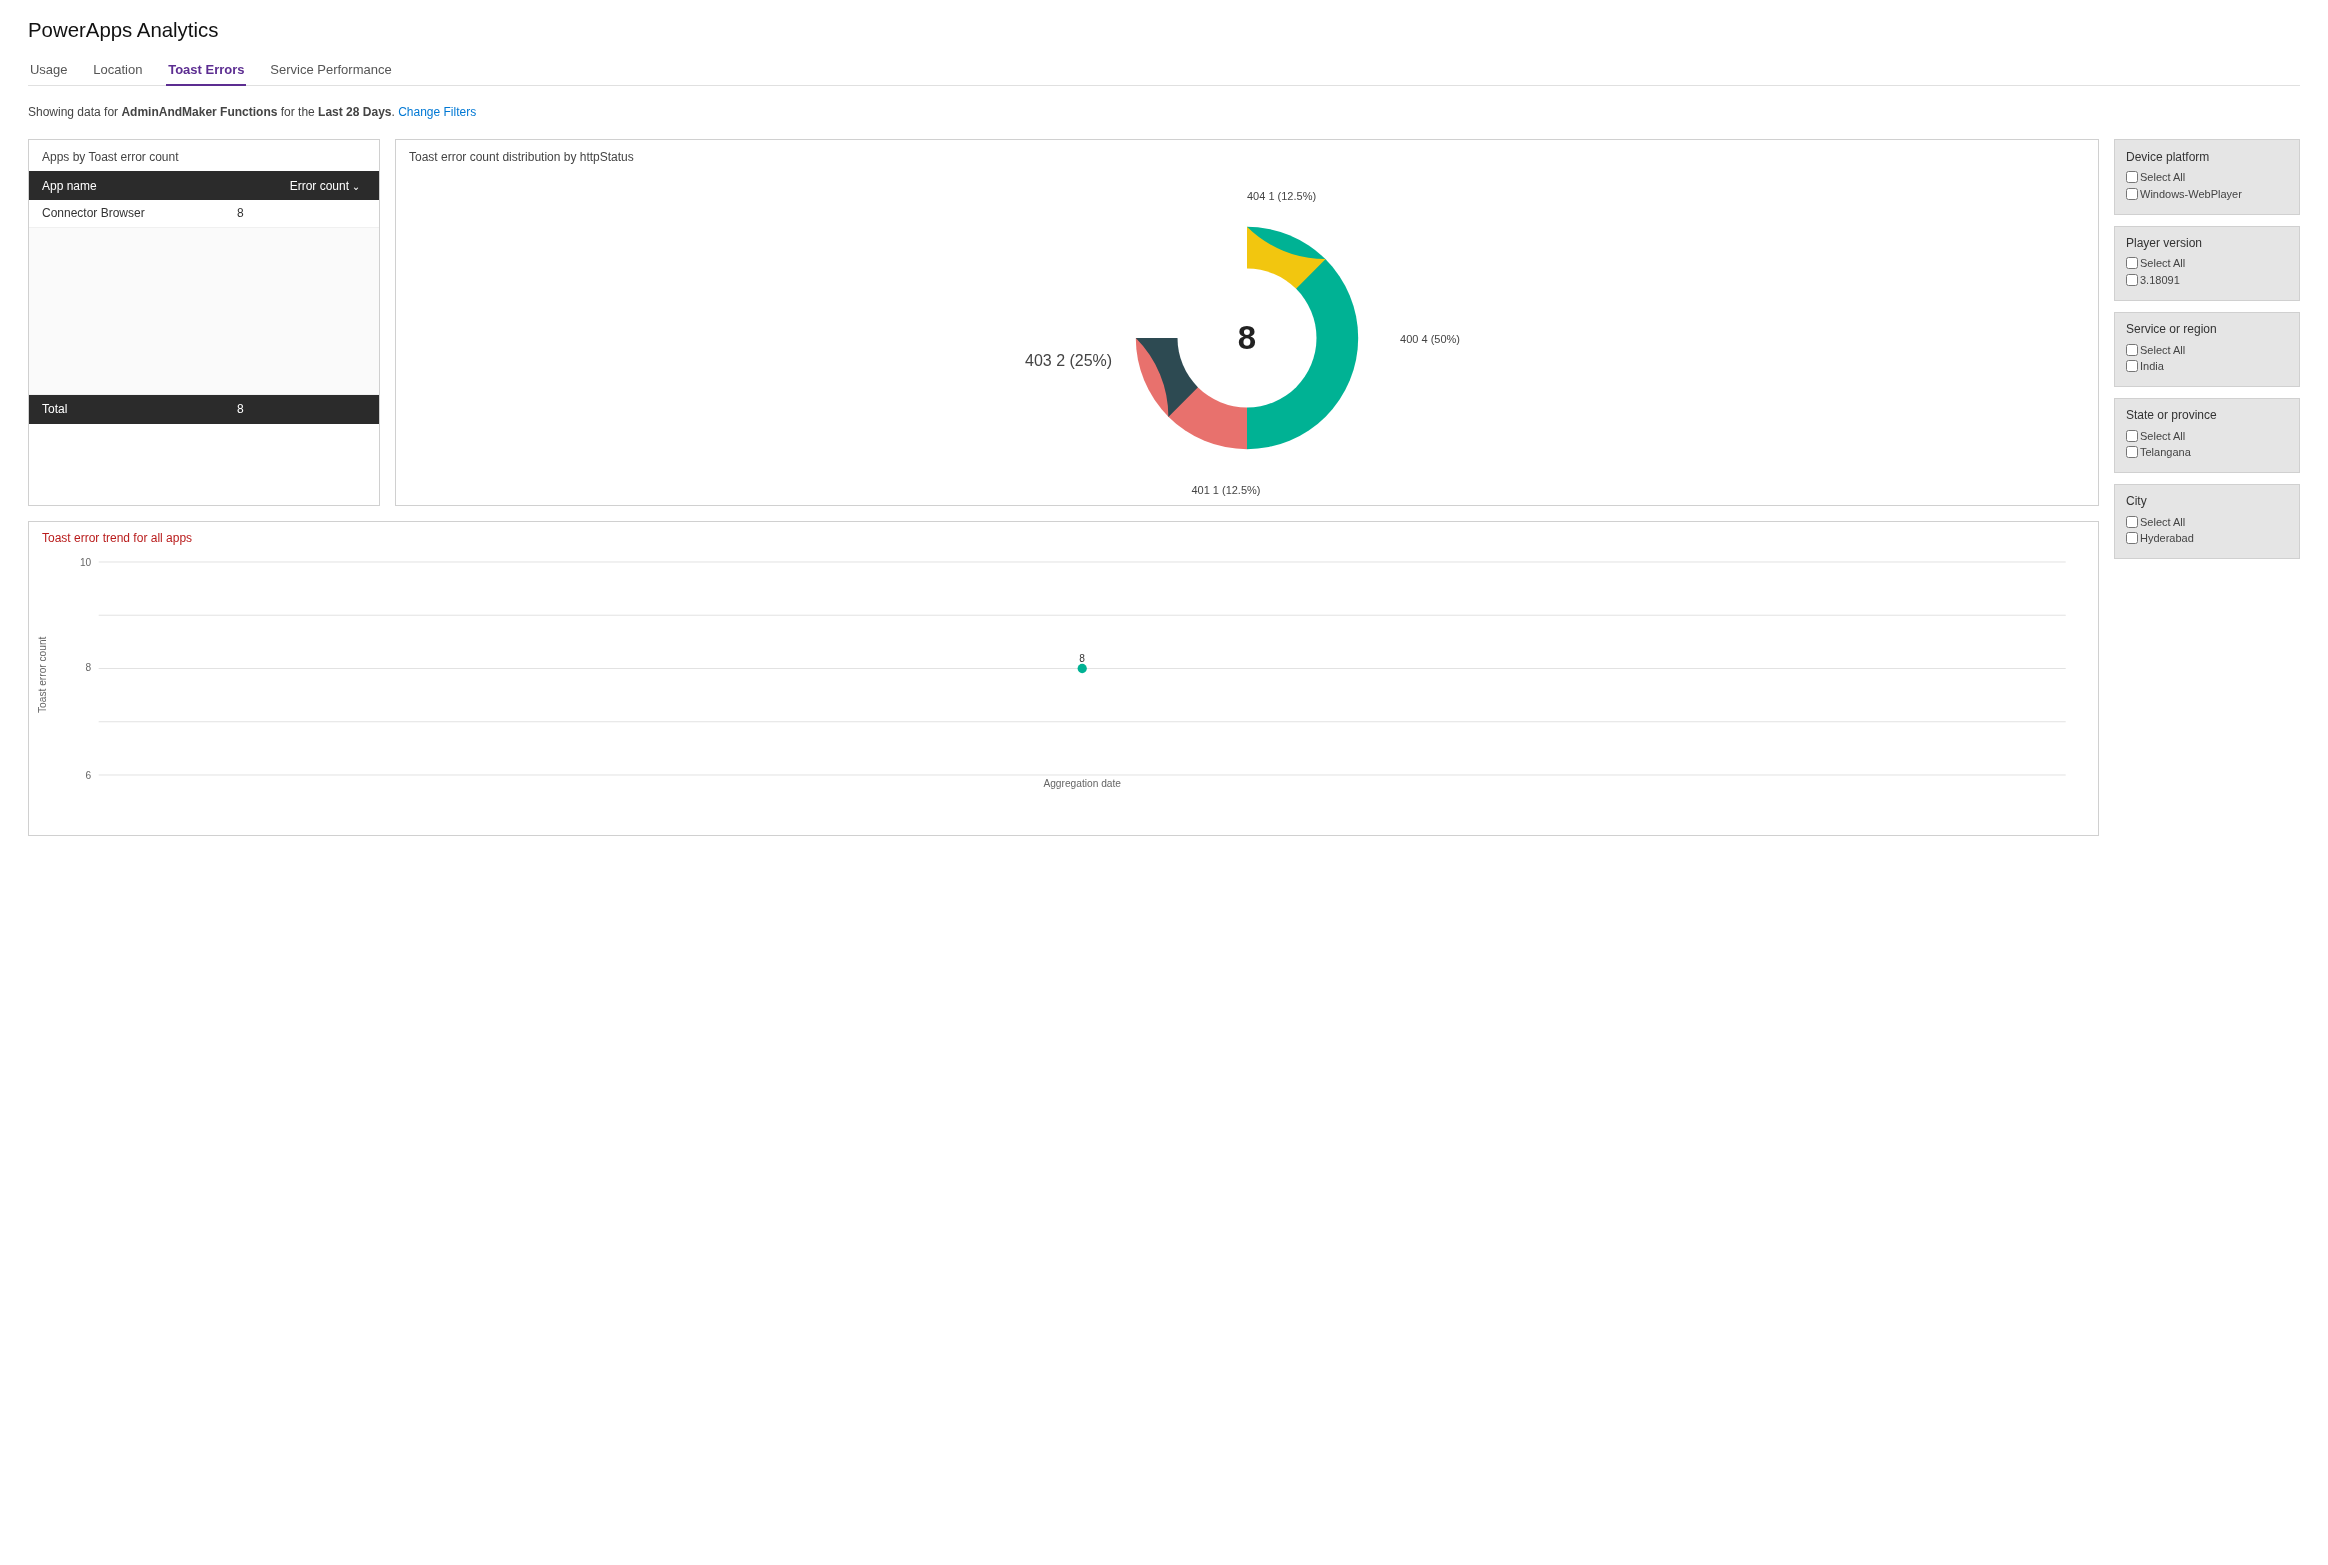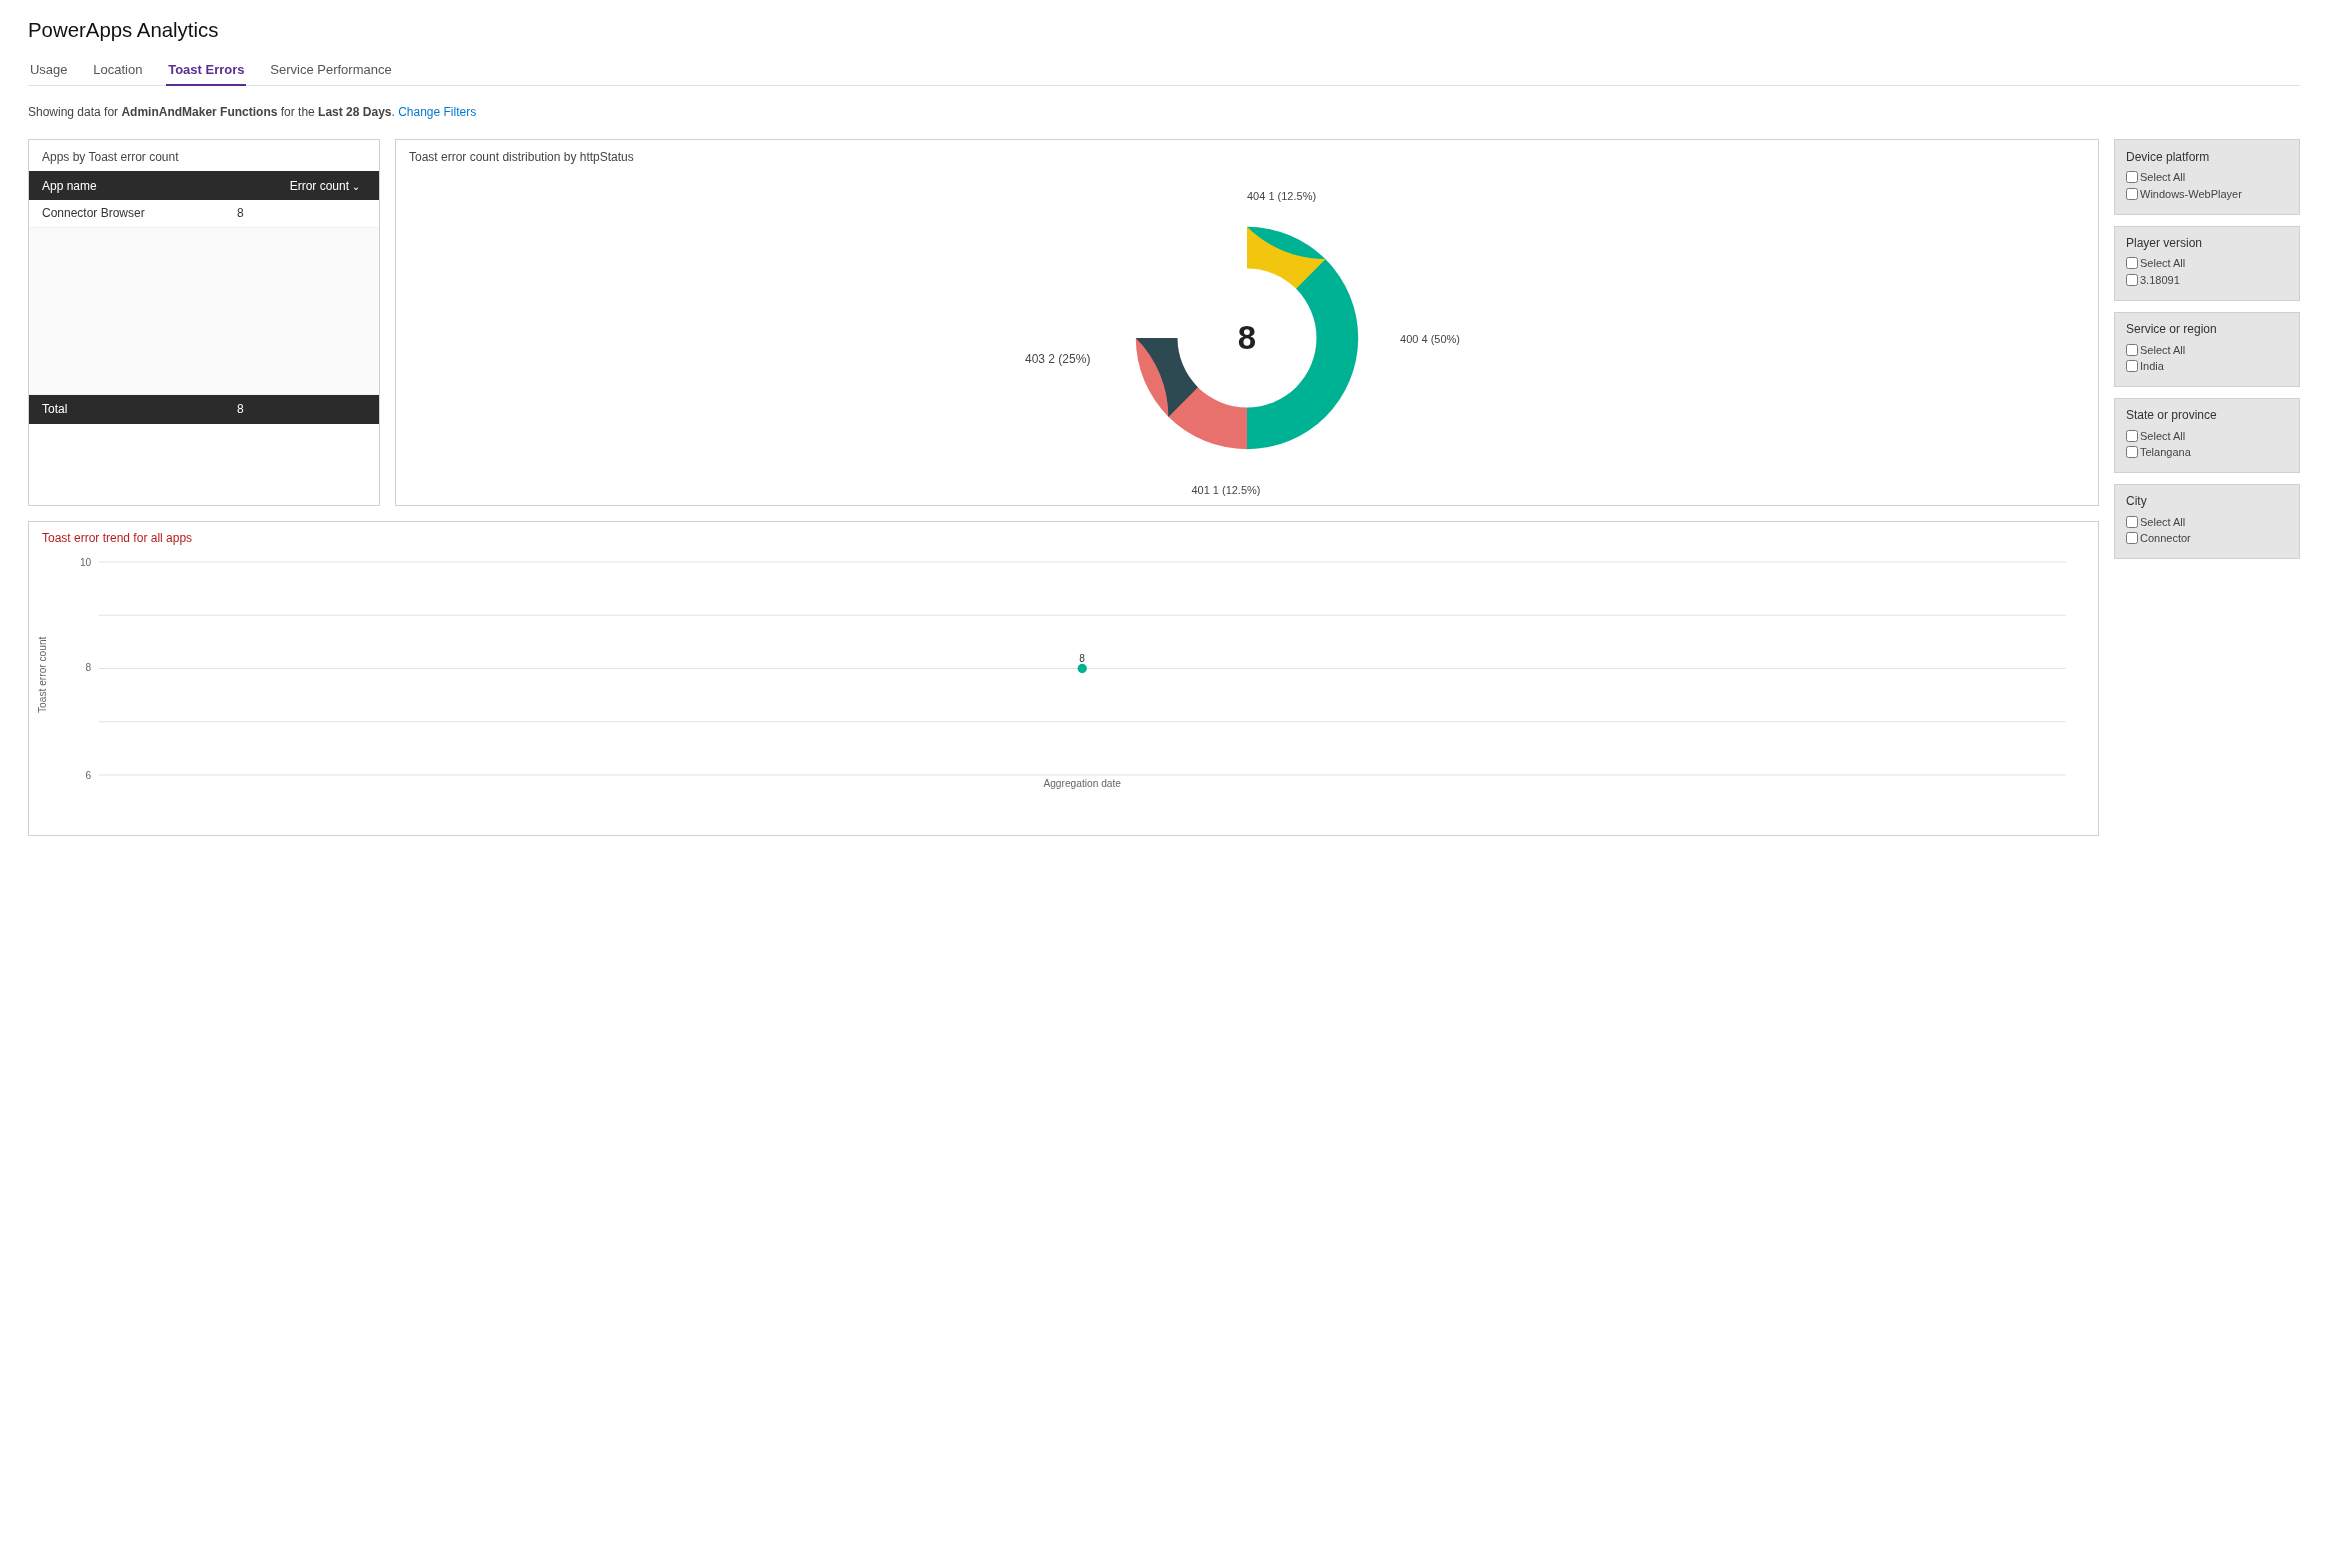--- a/index.html
+++ b/index.html
@@ -255,21 +255,21 @@
                 <path d="M150,150 L30,150 A120,120 0 0,1 65.15,235.15 Z" fill="#2d4a52"></path>
 
                 <circle cx="150" cy="150" r="75" fill="#fff"></circle>
               </svg>
               <div class="donut-center-label">8</div>
 
               
               
               <div style="position:absolute;top:48%;right:-74px;font-size:11px;color:#444;white-space:nowrap;">400 4 (50%)</div>
               
-              <div style="position:absolute;top:55%;left:-83px;font-size:12px;color:#444;white-space:nowrap;">403 2 (25%)</div>
+              <div style="position:absolute;top:55%;left:-83px;font-size:16px;color:#444;white-space:nowrap;">403 2 (25%)</div>
               
               <div style="position:absolute;top:-9.3px;left:50%;font-size:11px;color:#444;white-space:nowrap;">404 1 (12.5%)</div>
               
               <div style="position:absolute;bottom:-18.6px;left:30%;font-size:11px;color:#444;white-space:nowrap;">401 1 (12.5%)</div>
             </div>
           </div>
         </div>
 
       </div>
 
@@ -351,21 +351,21 @@
       </div>
 
       <div class="filter-box">
         <div class="filter-box-title">City</div>
         <div class="filter-item">
           <input type="checkbox" id="city-all" style="">
           <label for="city-all">Select All</label>
         </div>
         <div class="filter-item">
           <input type="checkbox" id="city-hyd" style="">
-          <label for="city-hyd">Connector</label>
+          <label for="city-hyd">Hyderabad</label>
         </div>
       </div>
 
     </div>
 
   </div>
 </div>
 
 
 </body></html>

